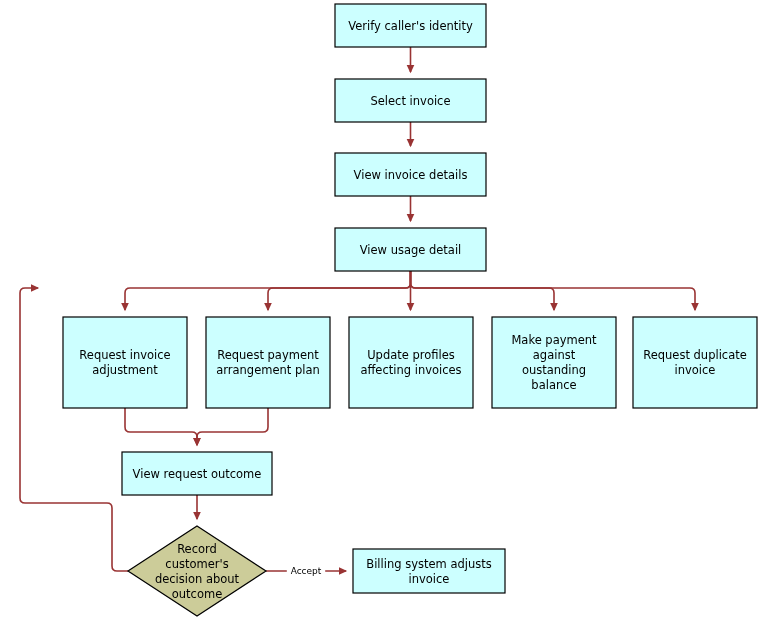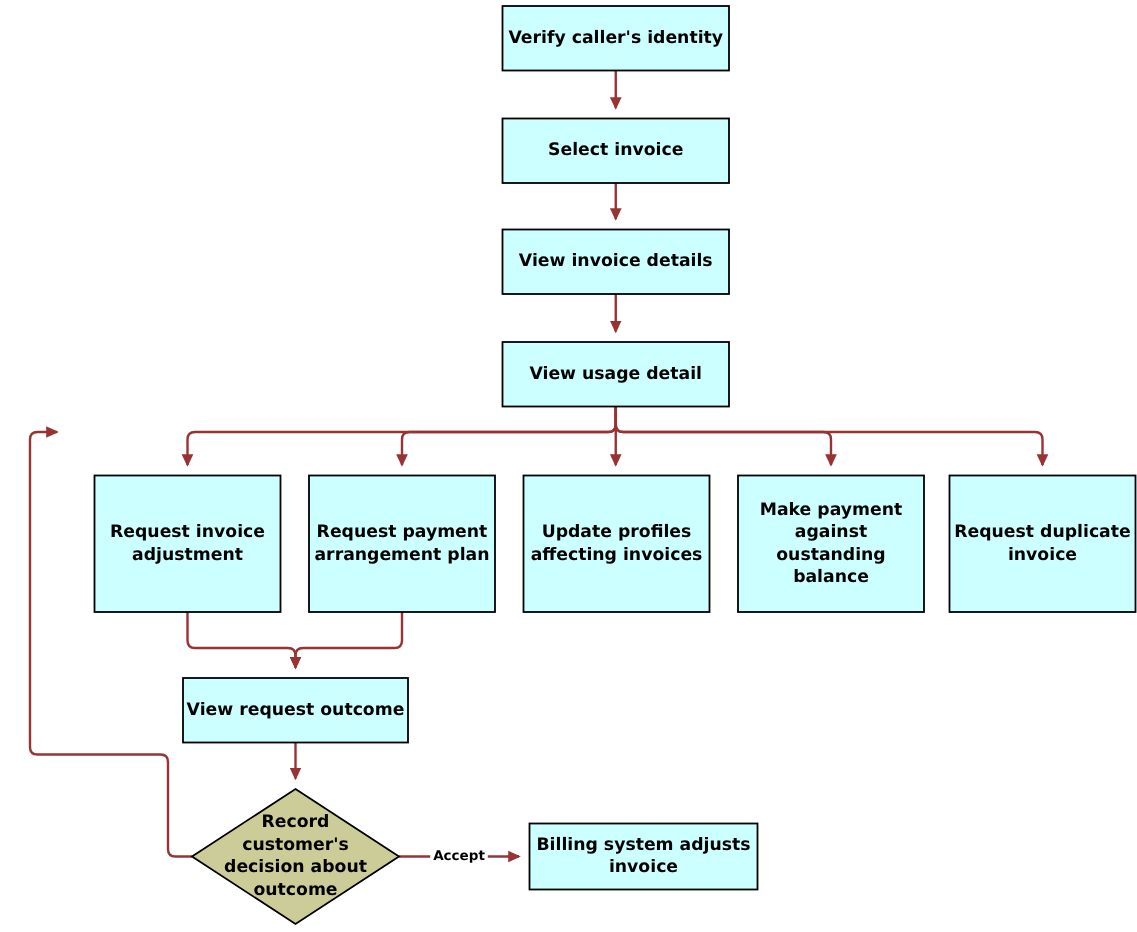--- a/index.html
+++ b/index.html
@@ -12,21 +12,20 @@
     width: 758px;
     height: 621px;
     overflow: hidden;
     font-family: "DejaVu Sans", sans-serif;
   }
   #diagram-root {
     position: relative;
     width: 758px;
     height: 621px;
     background: #ffffff;
-    font-weight: bold;
   }
   svg#flow-svg {
     display: block;
     width: 758px;
     height: 621px;
   }
   .node-rect {
     stroke: #000000;
     stroke-width: 1.2;
   }

